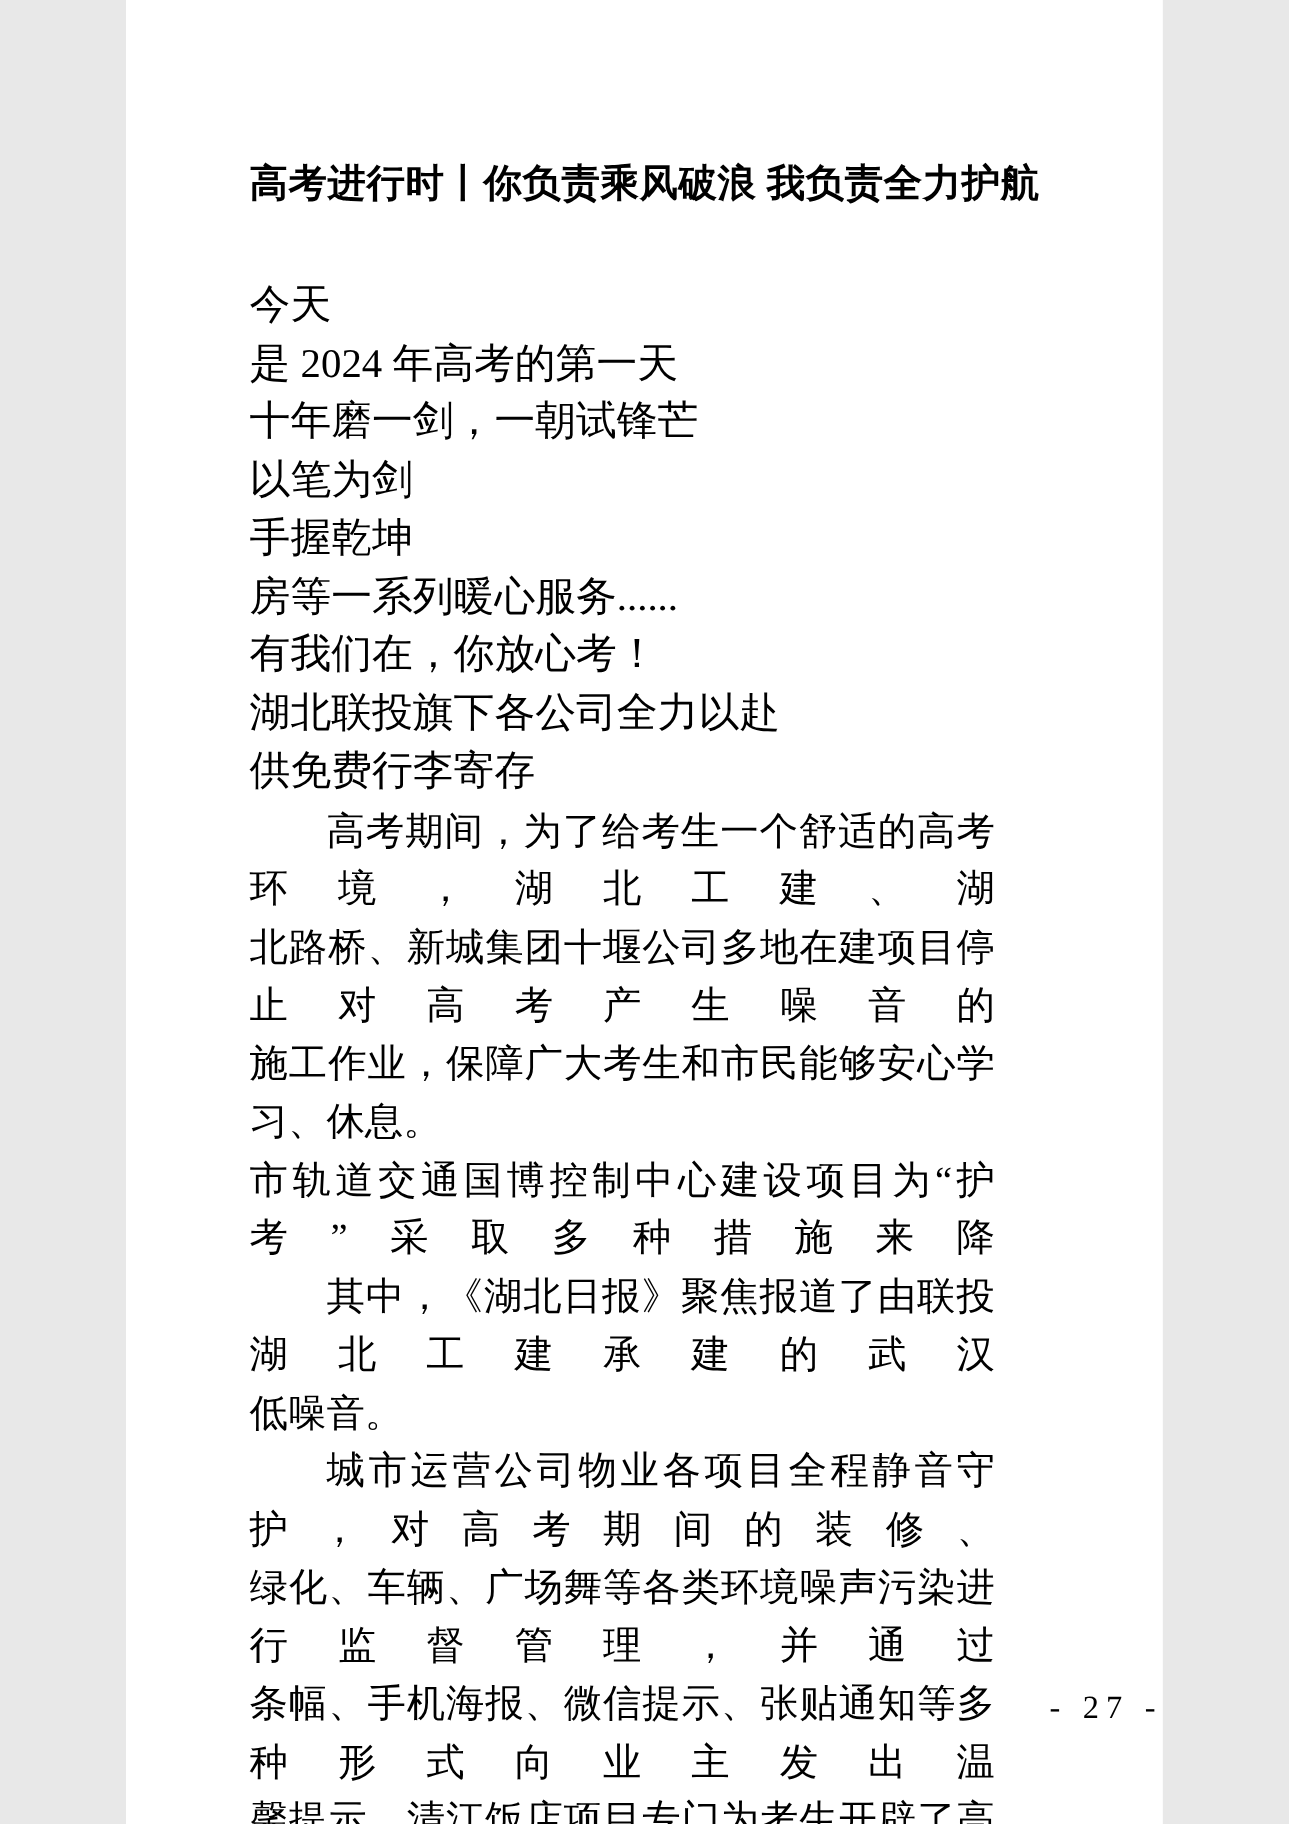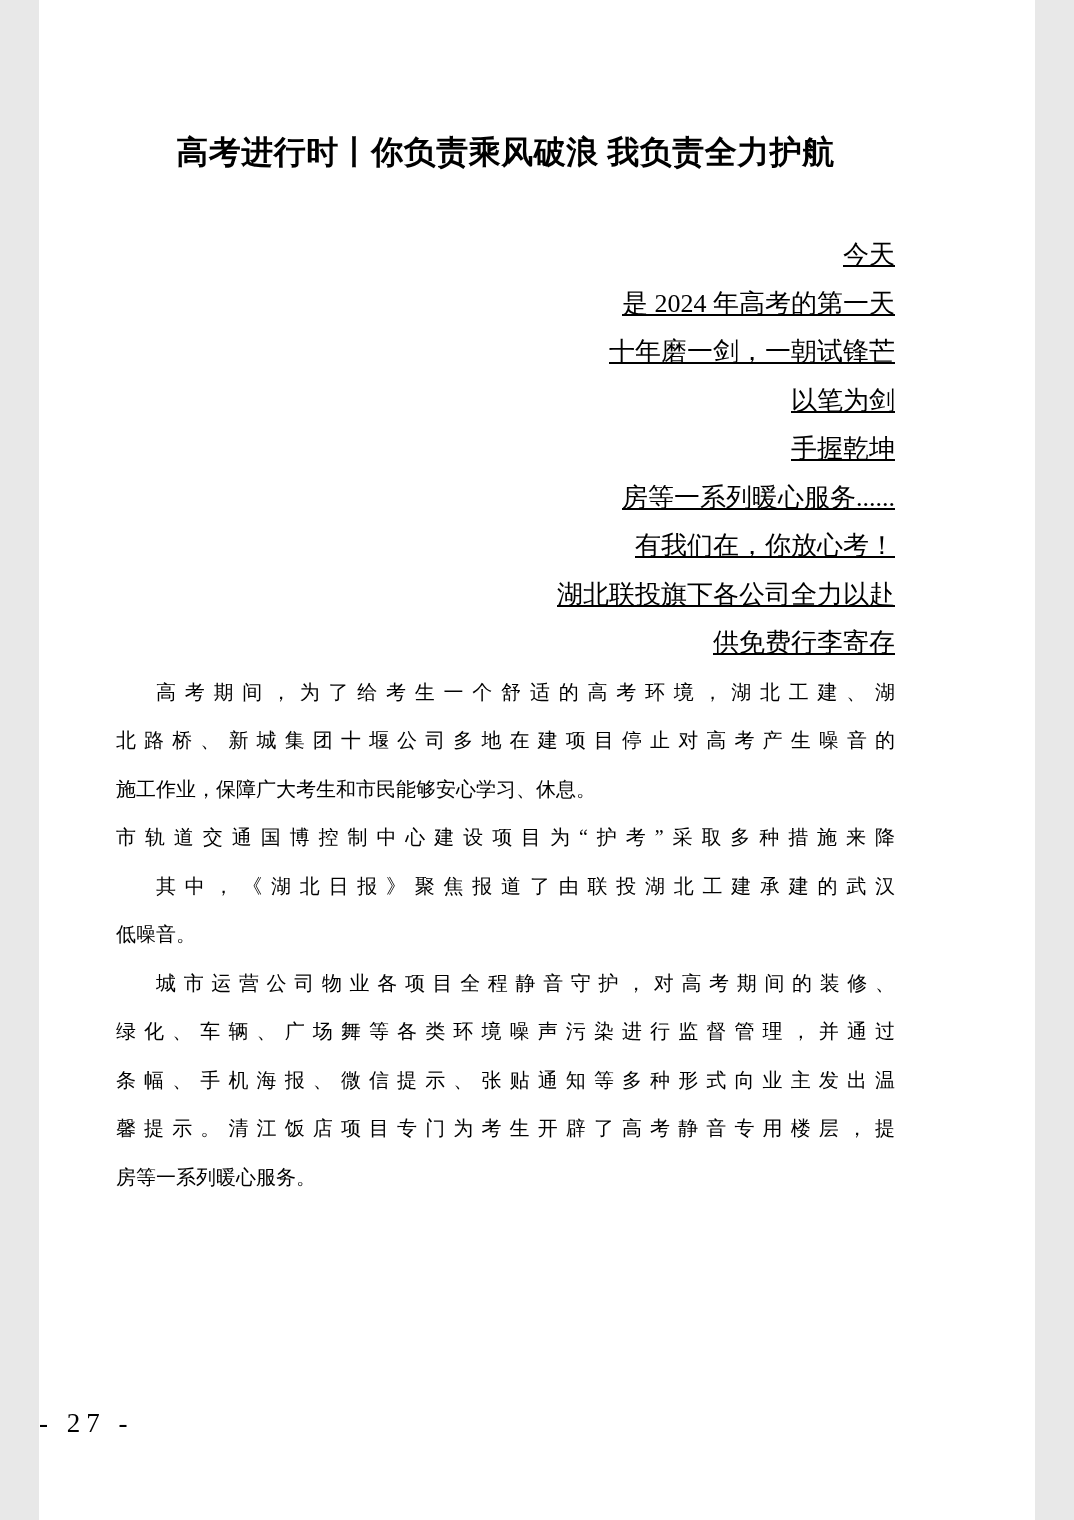--- a/index.html
+++ b/index.html
@@ -2,66 +2,65 @@
 <html><head>
 <meta charset="utf-8">
 <style>
   html, body { margin: 0; padding: 0; }
   body {
     background: #e8e8e8;
     font-family: "Liberation Serif", "DejaVu Serif", serif;
   }
   .page {
     position: relative;
-    width: 996px;
+    width: 864px;
     height: 1520px;
     margin: 0 auto;
     background: #ffffff;
     color: #000000;
     overflow: hidden;
     box-sizing: border-box;
-    padding: 130px 140px 0 77px;
+    padding: 130px 140px 0 103px;
   }
   .doc-title {
     margin: 0;
     font-size: 32px;
     line-height: 44px;
     font-weight: 700;
     text-align: center;
     letter-spacing: 0.5px;
     white-space: nowrap;
   }
   .intro-section {
     margin-top: 57px;
   }
   .intro-line {
-    font-size: 26px;
+    font-size: 34px;
     line-height: 48.5px;
-    text-align: right;
-    text-decoration: underline;
+    text-align: left;
   }
   .body-section {
     margin-top: 0;
   }
   .paragraph { margin: 0; }
   .body-line {
-    font-size: 20px;
+    font-size: 32px;
     line-height: 48.5px;
     text-align: justify;
     text-align-last: justify;
     text-justify: inter-ideograph;
   }
   .body-line.first { text-indent: 2em; }
   .body-line.final { text-align-last: left; }
   .page-footer {
     position: absolute;
     left: 0;
     right: 0;
     top: 1408px;
-    text-align: left;
+    text-align: right;
   }
   .page-number {
     font-size: 27px;
     letter-spacing: 6px;
   }
 </style>
 </head>
 <body>
 
 <div class="page">

